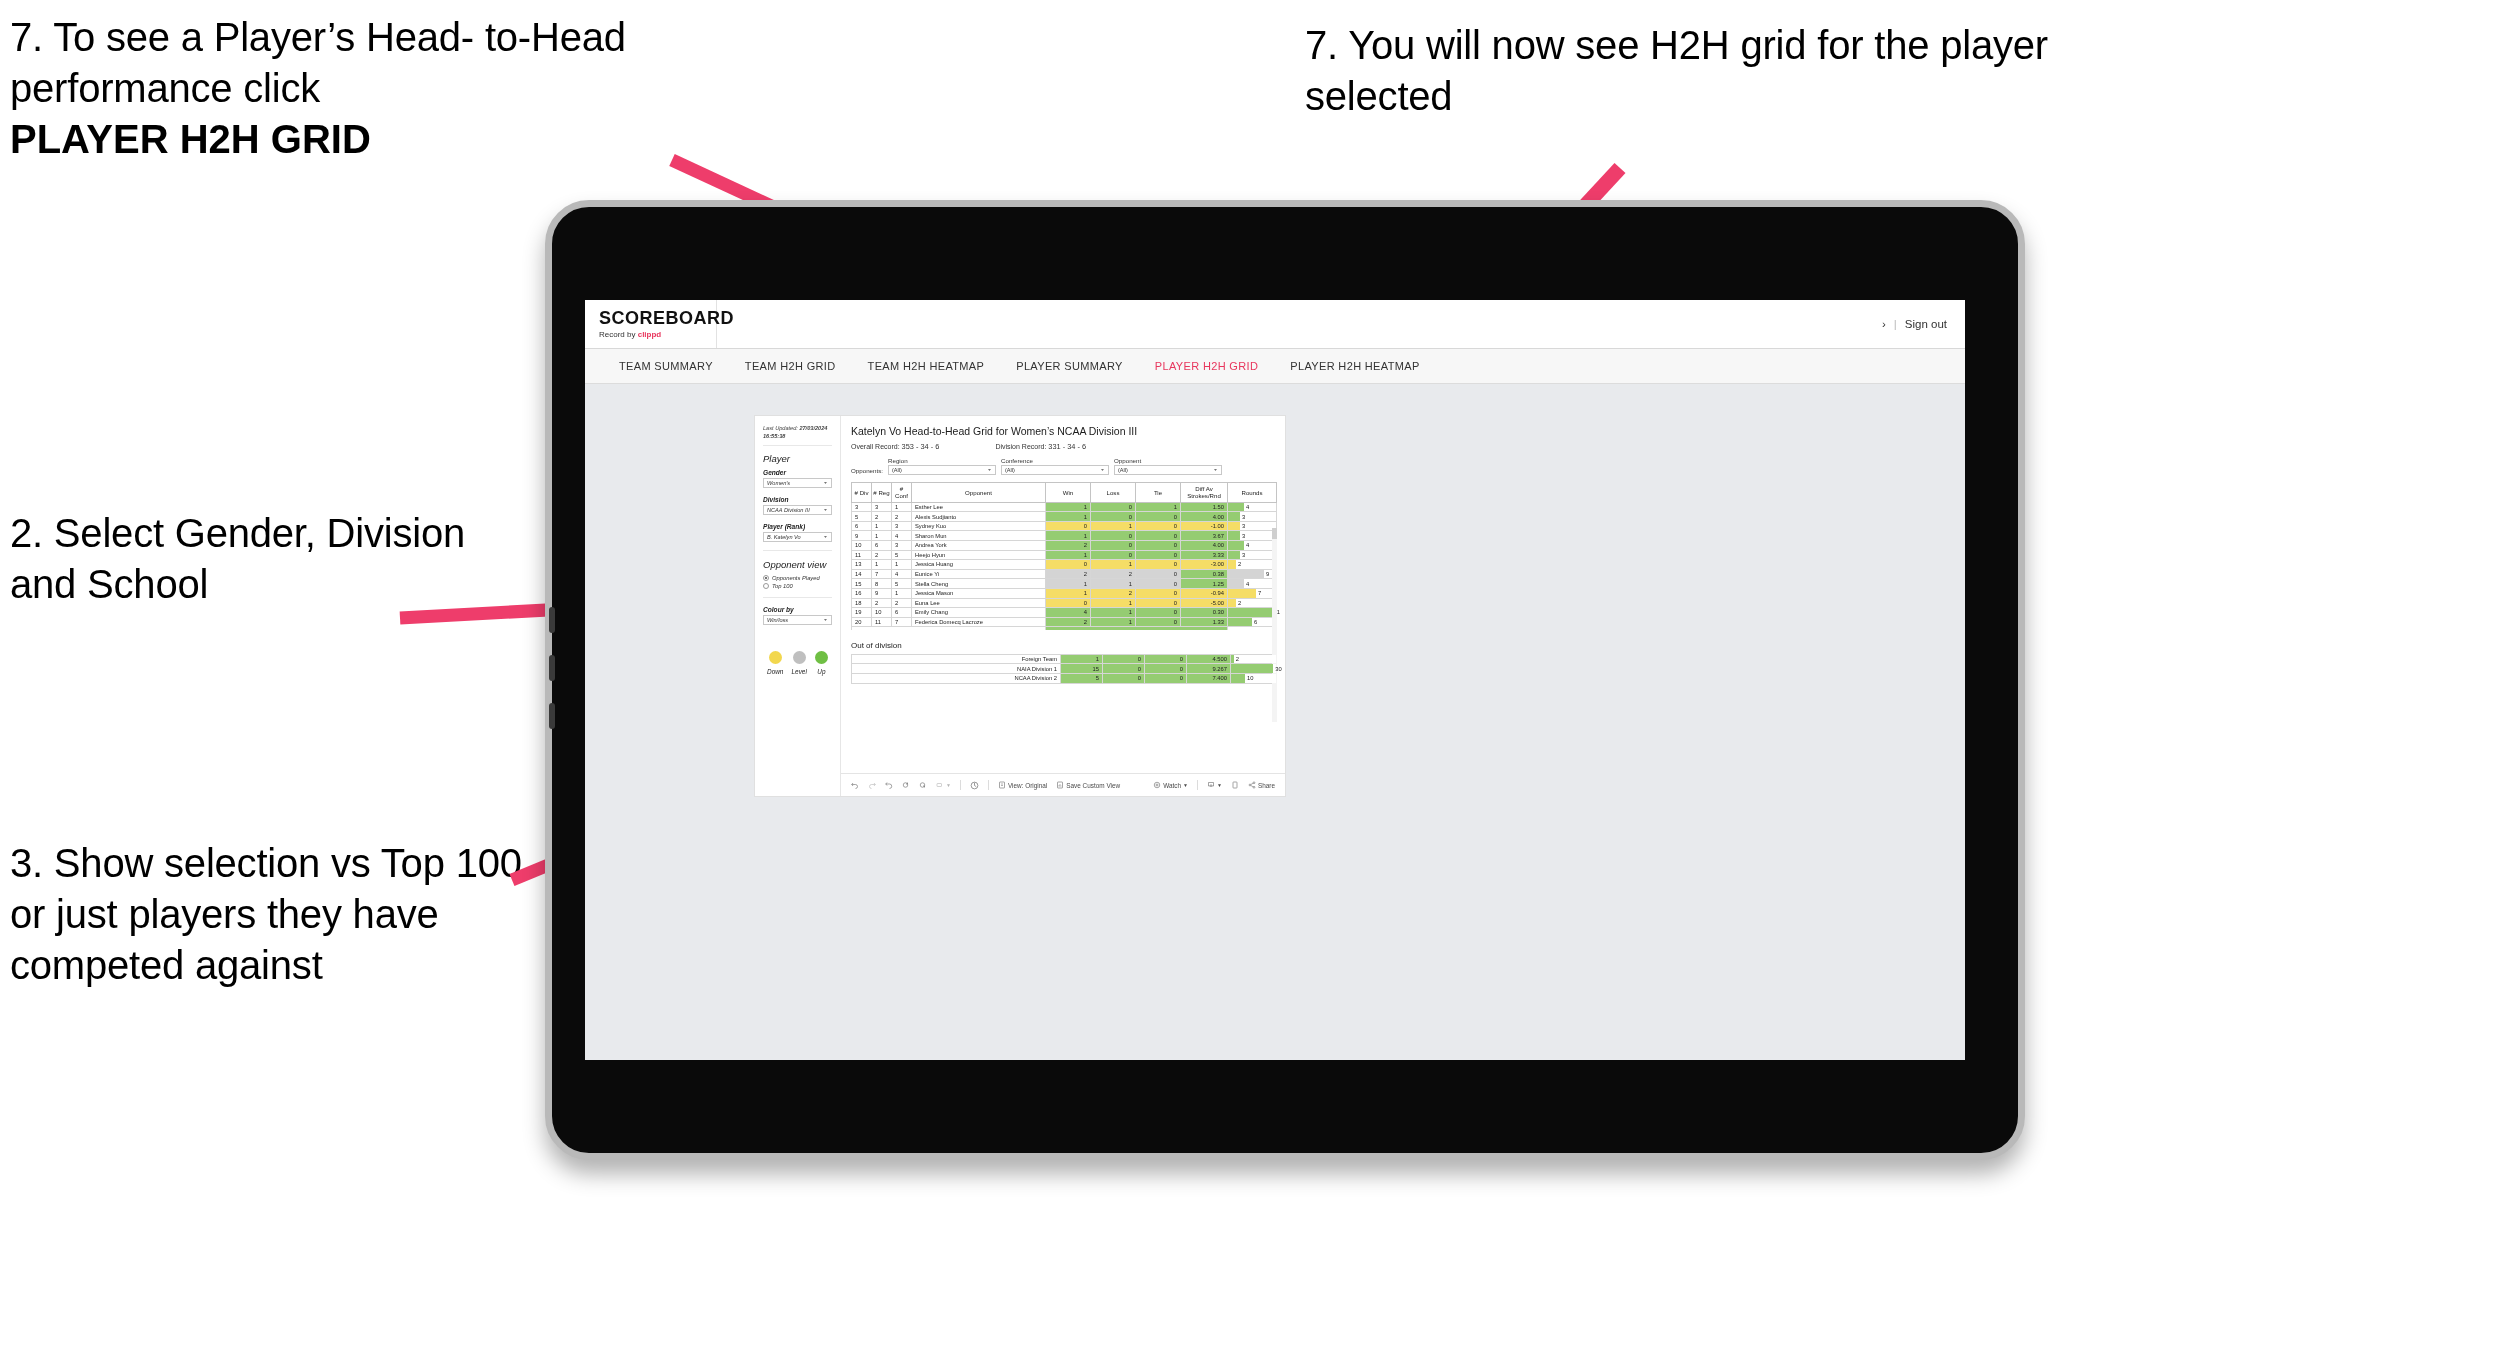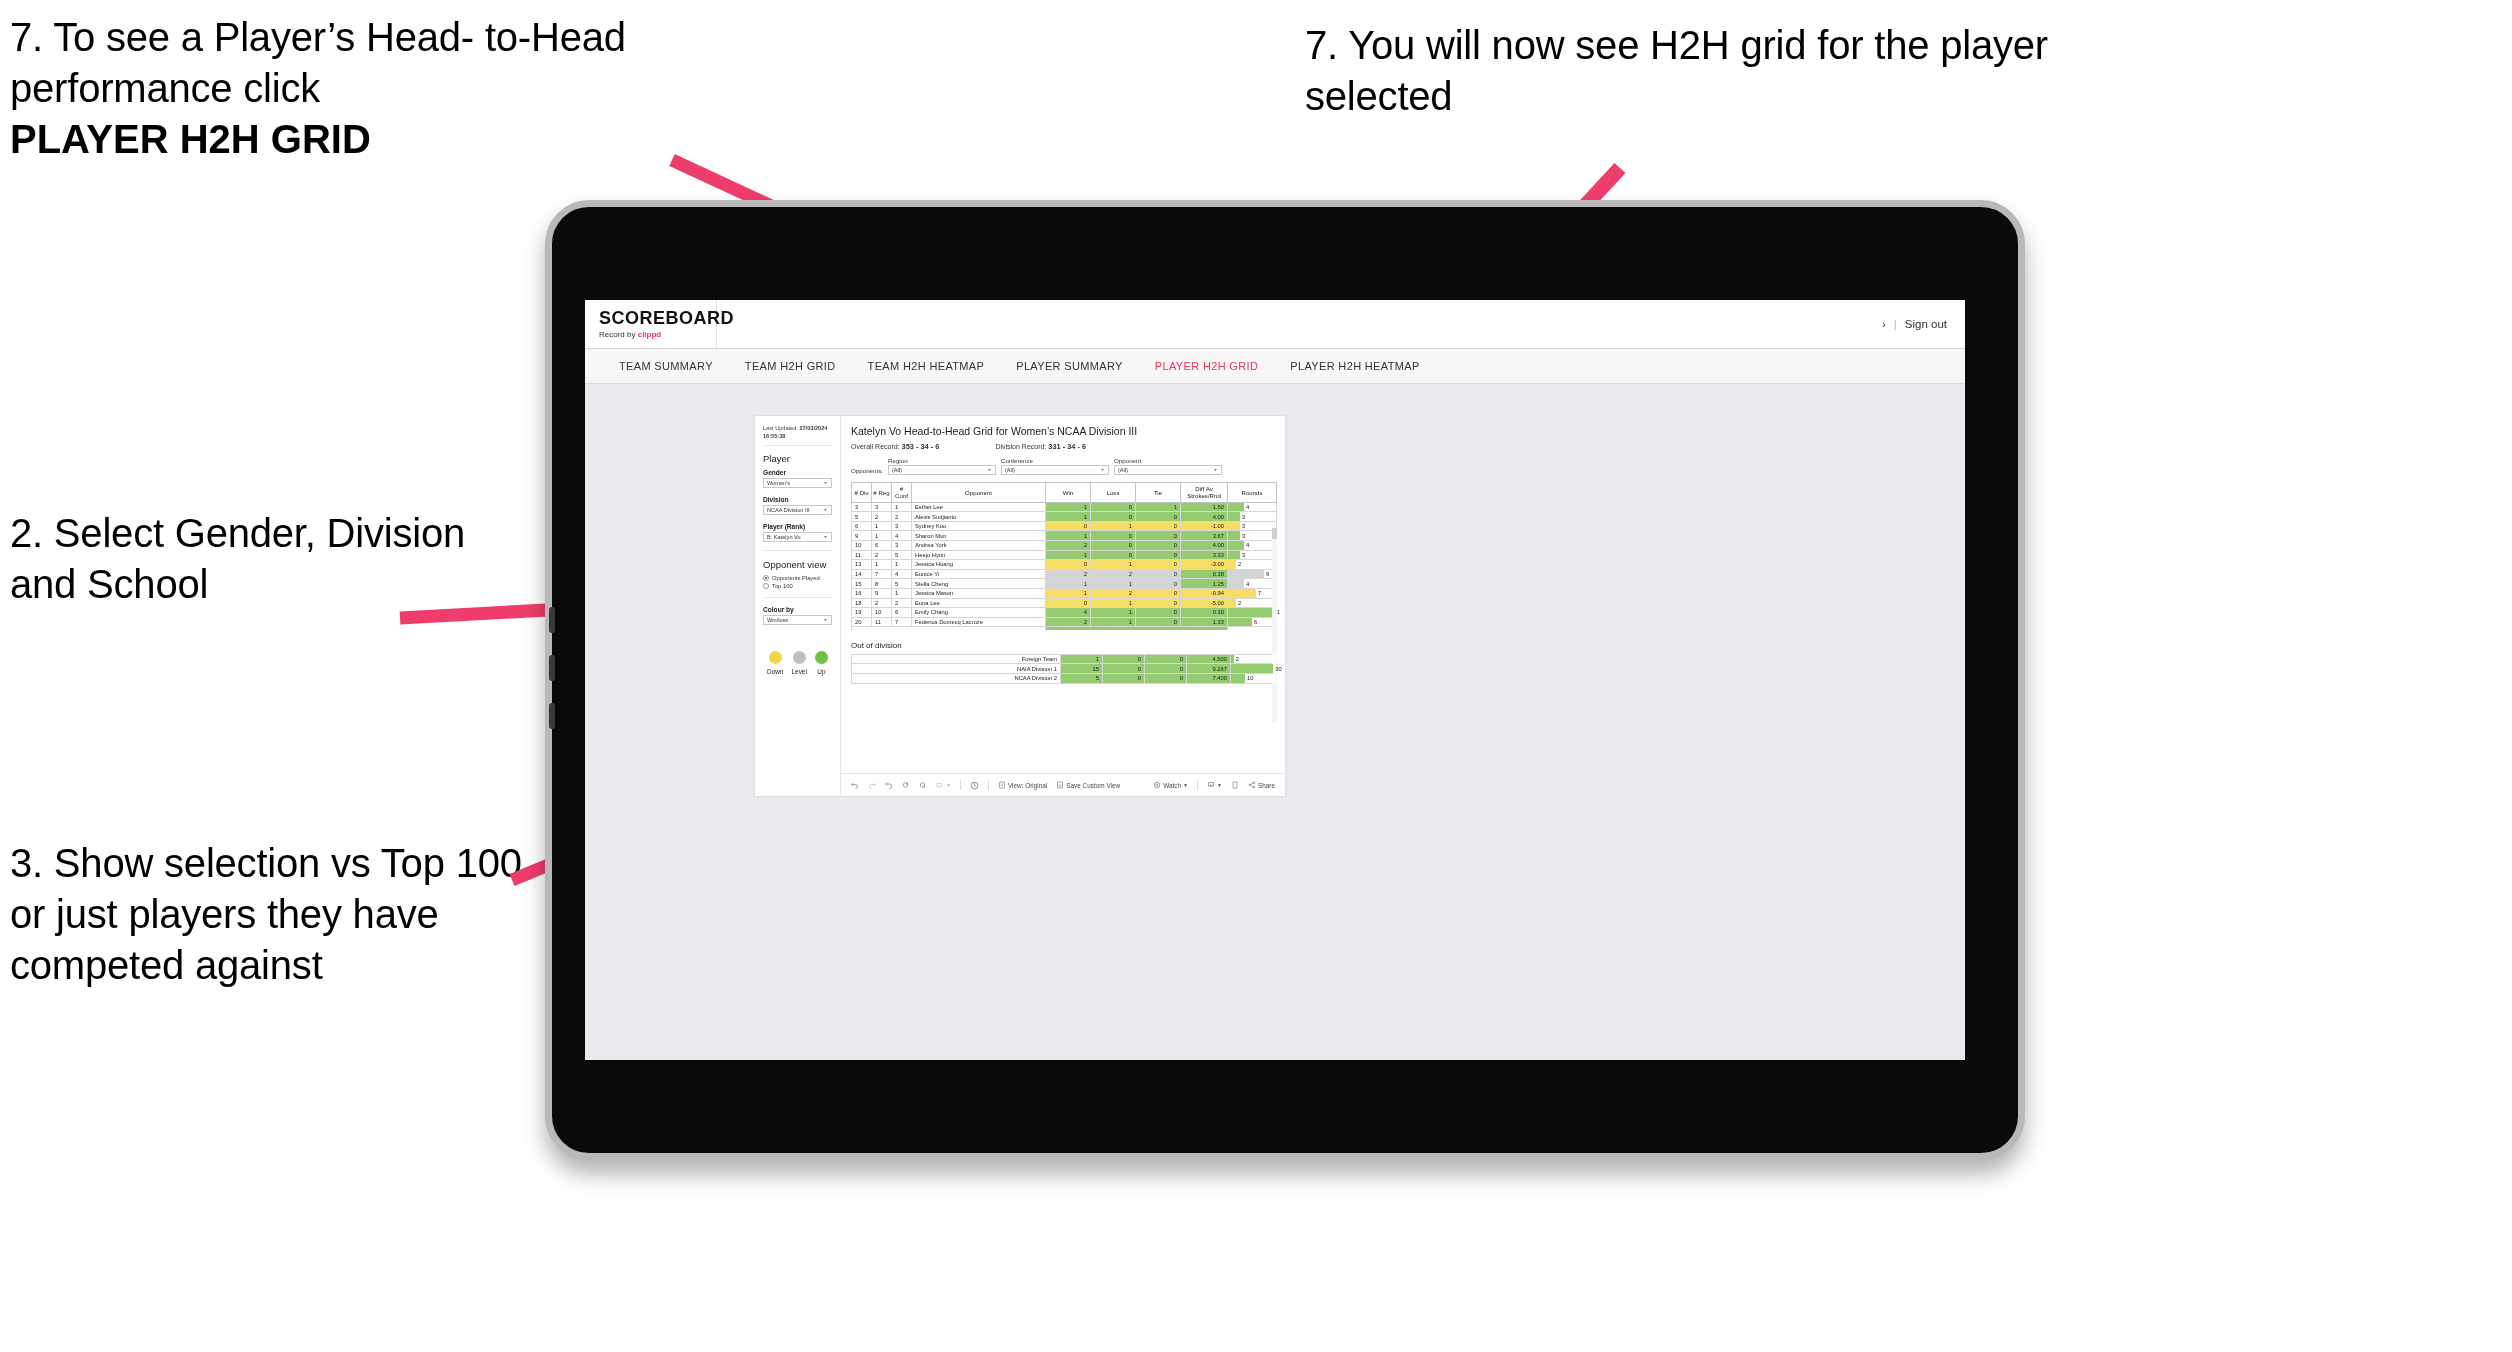--- a/index.html
+++ b/index.html
@@ -57,21 +57,21 @@
   .subtab.active{color:#e8365d;}
 
   
   #workspace{position:relative;height:calc(760px - 48px - 34px);background:#e8eaed;}
   #viz{
     position:absolute;left:170px;top:32px;width:530px;height:380px;
     background:#fff;display:flex;box-shadow:0 0 0 1px #e0e0e0;
   }
 
   
-  #ctrl{width:86px;border-right:1px solid #e6e6e6;padding:8px 8px 0 8px;box-sizing:border-box;background:#fff;}
+  #ctrl{width:86px;border-right:1px solid #e6e6e6;padding:8px 8px 0 8px;box-sizing:border-box;background:#fff;font-style:italic;}
   #lastupd{font-size:5.6px;color:#444;line-height:1.45;padding-bottom:5px;border-bottom:1px solid #e8e8e8;}
   #lastupd b{font-weight:700;}
   .ctrl-h{font-size:9.5px;color:#222;margin:7px 0 5px 0;}
   .fld-label{font-size:6.6px;font-weight:700;color:#222;margin:0 0 2px 0;}
   .sel{height:10px;border:1px solid #c8c8c8;background:#fff;display:flex;align-items:center;padding:0 3px;box-sizing:border-box;font-size:5.6px;color:#333;}
   .sel .cv{flex:1;overflow:hidden;white-space:nowrap;}
   .sel .ar{font-size:5px;color:#777;transform:scaleY(.7);}
   .fld{margin-bottom:8px;}
   .divider{height:1px;background:#e8e8e8;margin:8px 0;}
   .radio-row{display:flex;align-items:center;gap:3px;margin-bottom:2px;}
@@ -81,21 +81,21 @@
   #legend{display:flex;justify-content:space-around;margin-top:26px;}
   .lg{text-align:center;}
   .lg .dot{width:13px;height:13px;border-radius:50%;margin:0 auto 4px auto;}
   .lg .lbl{font-size:6.4px;color:#222;}
 
   
   #main{flex:1;padding:9px 0 0 10px;box-sizing:border-box;position:relative;overflow:hidden;}
   #viz-title{font-size:10.5px;color:#1b1b1b;font-weight:400;}
   #records{display:flex;margin-top:5px;font-size:7px;color:#333;}
   #records .rec{margin-right:56px;}
-  #records b{font-weight:700;font-size:7.4px;text-align:right;}
+  #records b{font-weight:400;font-size:7.4px;text-align:right;}
   #filters{display:flex;align-items:flex-end;margin-top:6px;gap:5px;}
   #opp-lbl{font-size:6.2px;color:#333;padding-bottom:1px;}
   .filt{width:108px;}
   .filt .fl{font-size:6.2px;color:#333;margin-bottom:1px;}
 
   
   #tbl-wrap{margin-top:7px;width:calc(100% - 8px);position:relative;}
   table.grid{border-collapse:collapse;width:100%;table-layout:fixed;font-size:5.8px;color:#222;}
   table.grid th{border:1px solid #c4c4c4;font-weight:400;font-size:6.1px;padding:2px 1px;text-align:center;vertical-align:middle;background:#fff;line-height:1.2;}
   table.grid td{border:1px solid #d6d6d6;padding:1px 3px;height:9.6px;box-sizing:border-box;background:#fff;}

